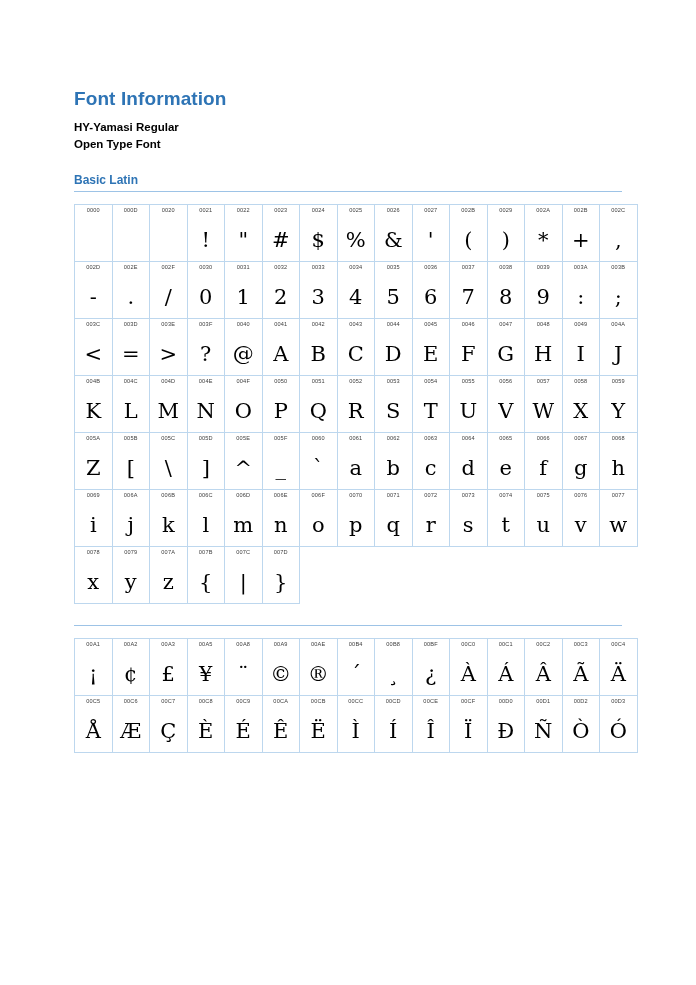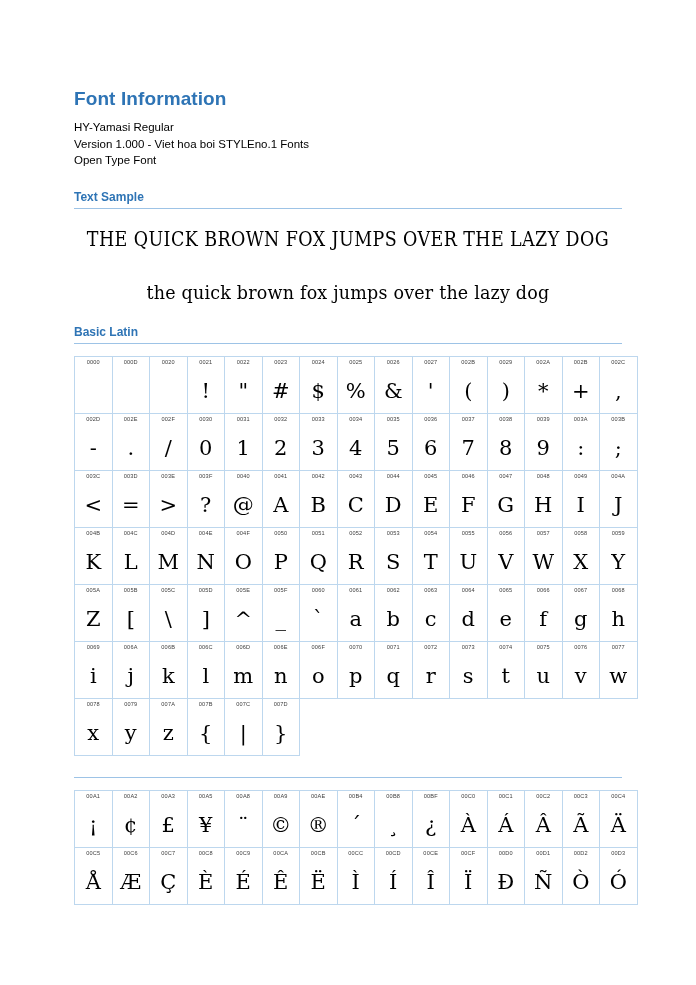--- a/index.html
+++ b/index.html
@@ -31,21 +31,21 @@
   }
   h1.title {
     font-size: 19px;
     font-weight: bold;
     color: #2e74b5;
     margin: 0 0 9px 0;
     letter-spacing: 0.1px;
   }
   .meta-line {
     font-size: 11.5px;
-    font-weight: normal;
+    font-weight: bold;
     line-height: 16.5px;
     color: #000;
   }
   .section-head {
     font-size: 12px;
     font-weight: bold;
     color: #2e74b5;
     margin: 0;
     padding-bottom: 4px;
   }
@@ -126,31 +126,22 @@
 </style>
 </head>
 <body>
 
 <div class="page">
   <div class="content">
 
     <h1 class="title">Font Information</h1>
 
     <div class="meta-line">HY-Yamasi Regular</div>
-    <div class="meta-line">Version 1.000 - Viet hoa boi STYLEno.1 Fonts</div>
     <div class="meta-line">Open Type Font</div>
 
-    <div class="section-block">
-      <div class="section-head">Text Sample</div>
-      <div class="rule"></div>
-      <div class="sample-area">
-        <div class="sample-upper">THE QUICK BROWN FOX JUMPS OVER THE LAZY DOG</div>
-        <div class="sample-lower">the quick brown fox jumps over the lazy dog</div>
-      </div>
-    </div>
 
     <div class="section-block">
       <div class="section-head">Basic Latin</div>
       <div class="rule"></div>
       <table class="grid">
         <tbody id="basic-latin-body">
             <tr>
               <td>
                 <div class="cell">
                   <div class="code">0000</div>

